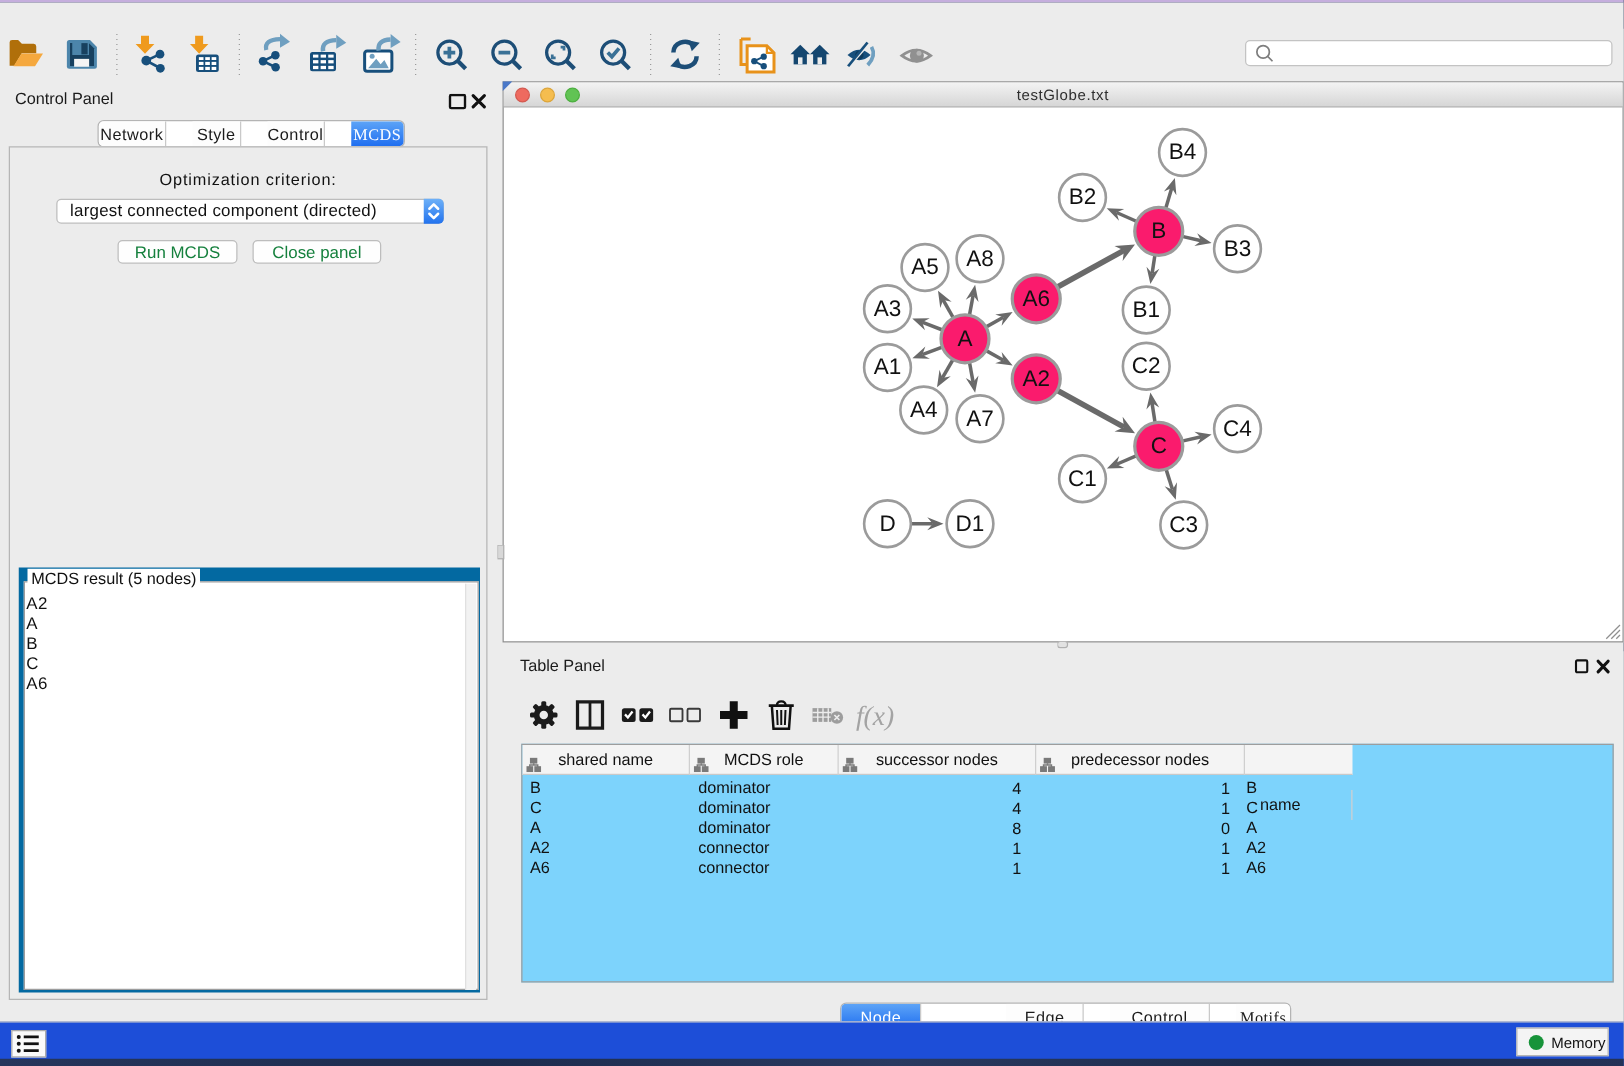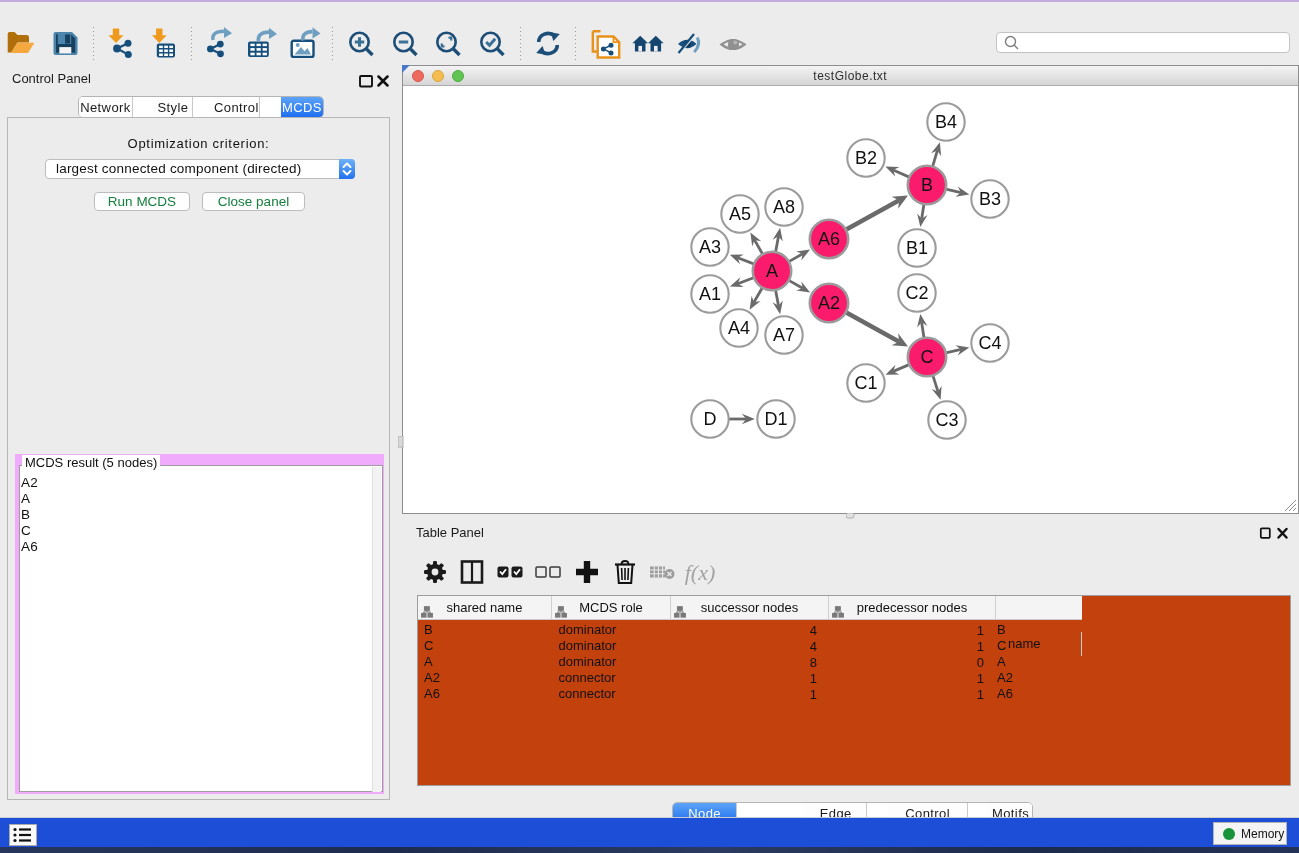--- a/index.html
+++ b/index.html
@@ -14,40 +14,40 @@
 #toolbar { position:absolute; left:0; top:21px; width:1299px; height:42px; background:#ececec; }
 .sep { position:absolute; top:4px; height:34px; width:1px;
   background-image:repeating-linear-gradient(#9a9a9a 0 1px, transparent 1px 4px); }
 #searchbox { position:absolute; left:996px; top:9px; width:294px; height:21px; background:#fff;
   border:1px solid #c3c3c3; border-radius:4px; }
 
 #cpanel { position:absolute; left:0; top:63px; width:396px; height:754px; background:#ececec; }
 #cpanel-hdr { position:absolute; left:12px; top:6px; font-size:13px; color:#1b1b1b; }
 .tabset { position:absolute; display:flex; height:22px; border:1px solid #b4b4b4; border-radius:5px; overflow:hidden; background:#fff;gap:21px; }
 .tabset .tab { font-size:13px; letter-spacing:0.4px; line-height:21px; text-align:center; color:#1b1b1b; background:#fdfdfd; border-right:1px solid #c9c9c9; }
-.tabset .tab:last-child { border-right:none; }
+.tabset .tab:last-child { border-right:none;font-family:Liberation Serif, serif; }
 .tabset .sel { background:linear-gradient(#5da4f7,#1f6ef0); color:#fff; }
 #cpbox { position:absolute; left:7px; top:52px; width:383px; height:683px; border:1px solid #b6b6b6; background:#ececec; }
 #optlabel { position:absolute; left:0; top:18px; width:100%; text-align:center; font-size:13px; letter-spacing:0.7px; color:#111; }
 #dropdown { position:absolute; left:37px; top:41px; width:310px; height:20px; background:#fff; border:1px solid #bdbdbd; border-radius:4px; font-size:13.5px; letter-spacing:0.2px; line-height:18px; color:#111; padding-left:10px; }
 #dd-btn { position:absolute; right:-1px; top:-1px; width:16px; height:20px; border-radius:0 4px 4px 0; background:linear-gradient(#6eb1f8,#2272ee); }
 .btn { position:absolute; height:19px; background:#fefefe; border:1px solid #bdbdbd; border-radius:4px; font-size:13.5px; line-height:17px; text-align:center; color:#15803d; }
-#resultwrap { position:absolute; left:7px; top:336px; width:369px; height:340px; background:#f0abfc; }
+#resultwrap { position:absolute; left:7px; top:336px; width:369px; height:340px; background:#0369a1; }
 #fieldset { position:absolute; left:4px; top:11px; width:364px; height:327px; border:1px solid #9d9d9d; background:#fff; }
 #fieldlegend { position:absolute; left:2px; top:-11px; background:#fff; padding:0 3px; font-size:13px; color:#111; }
 #mcdslist { position:absolute; left:1px; top:9px; font-size:13.5px; letter-spacing:0.3px; color:#111; line-height:16px; }
 #fscroll { position:absolute; right:1px; top:1px; width:9px; height:325px; background:#f2f2f2; border-left:1px solid #e0e0e0; }
 
 #netwin { position:absolute; left:402px; top:62.5px; width:896.5px; height:449px; background:#fff; border:1px solid #8e8e8e; }
 #nettitle { position:absolute; left:0; top:0; width:100%; height:20px; background:linear-gradient(#f3f3f3,#d6d6d6); border-bottom:1px solid #ababab; text-align:center; font-size:12px; letter-spacing:0.5px; color:#2e2e2e; line-height:20px; }
 
 #tpanel { position:absolute; left:396px; top:519px; width:903px; height:298px; background:#ececec; }
 #tpanel-hdr { position:absolute; left:20px; top:4px; font-size:13px; color:#1b1b1b; }
 #ttoolbar { position:absolute; left:20px; top:34px; width:860px; height:38px; }
-#tablebox { position:absolute; left:21px; top:74px; width:874px; height:191px; background:#c2410c; border:1px solid #9d9d9d; }
+#tablebox { position:absolute; left:21px; top:74px; width:874px; height:191px; background:#7dd3fc; border:1px solid #9d9d9d; }
 #thead { position:absolute; left:0; top:0; width:664px; height:24px; background:#f4f4f4; border-bottom:1px solid #c9c9c9; }
 .thcell { position:absolute; top:0; height:24px; border-right:1px solid #cfcfcf; font-size:13px; color:#111; text-align:center; line-height:24px; }
 .trow { position:absolute; font-size:13px; color:#111; }
 
 #statusbar { position:absolute; left:0; top:815px; width:1299px; height:46px; background:#1d4ed8; border-top:1px solid #cdcdcd; }
 #listbtn { position:absolute; left:9px; top:6px; width:28px; height:22px; background:#fafafa; border:1px solid #ababab; }
 #membtn { position:absolute; right:12px; top:4px; width:74px; height:23px; background:#f4f4f4; border:1px solid #b4b4b4; font-size:12px; color:#111; }
 #bottomstrip { position:absolute; left:0; top:847px; width:1299px; height:6px; background:linear-gradient(90deg,#26365c,#1d2c4e 30%,#2a3a60 55%,#1c2b4b 80%,#243257); }
 #topstrip { position:absolute; left:0; top:0; width:1299px; height:2px; background:#c5aedd; }
 svg text { font-family:"Liberation Sans", sans-serif; }

